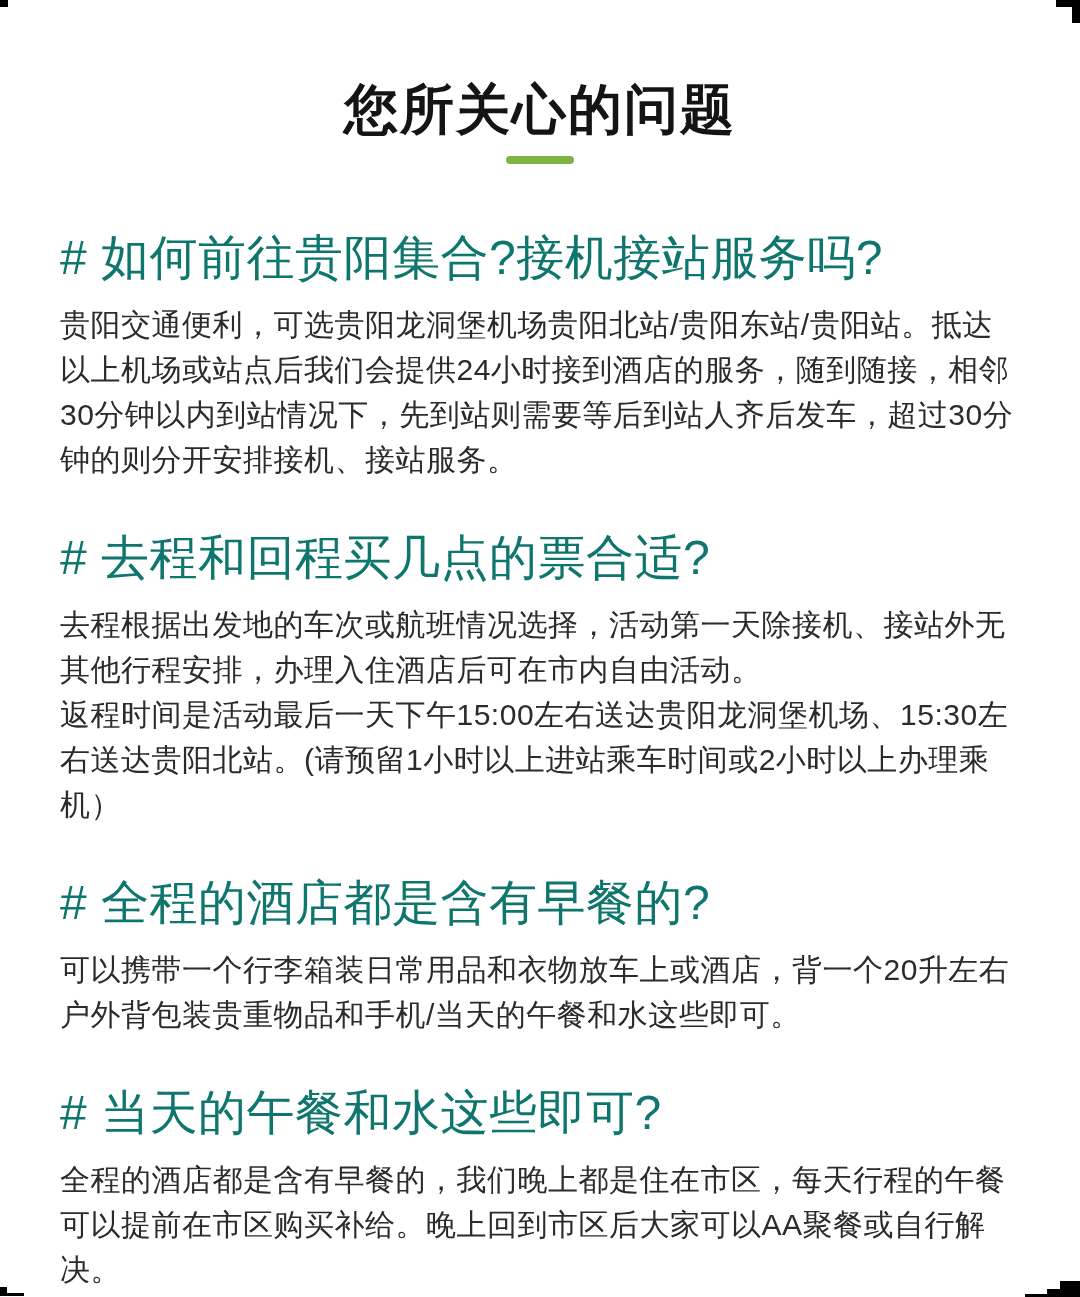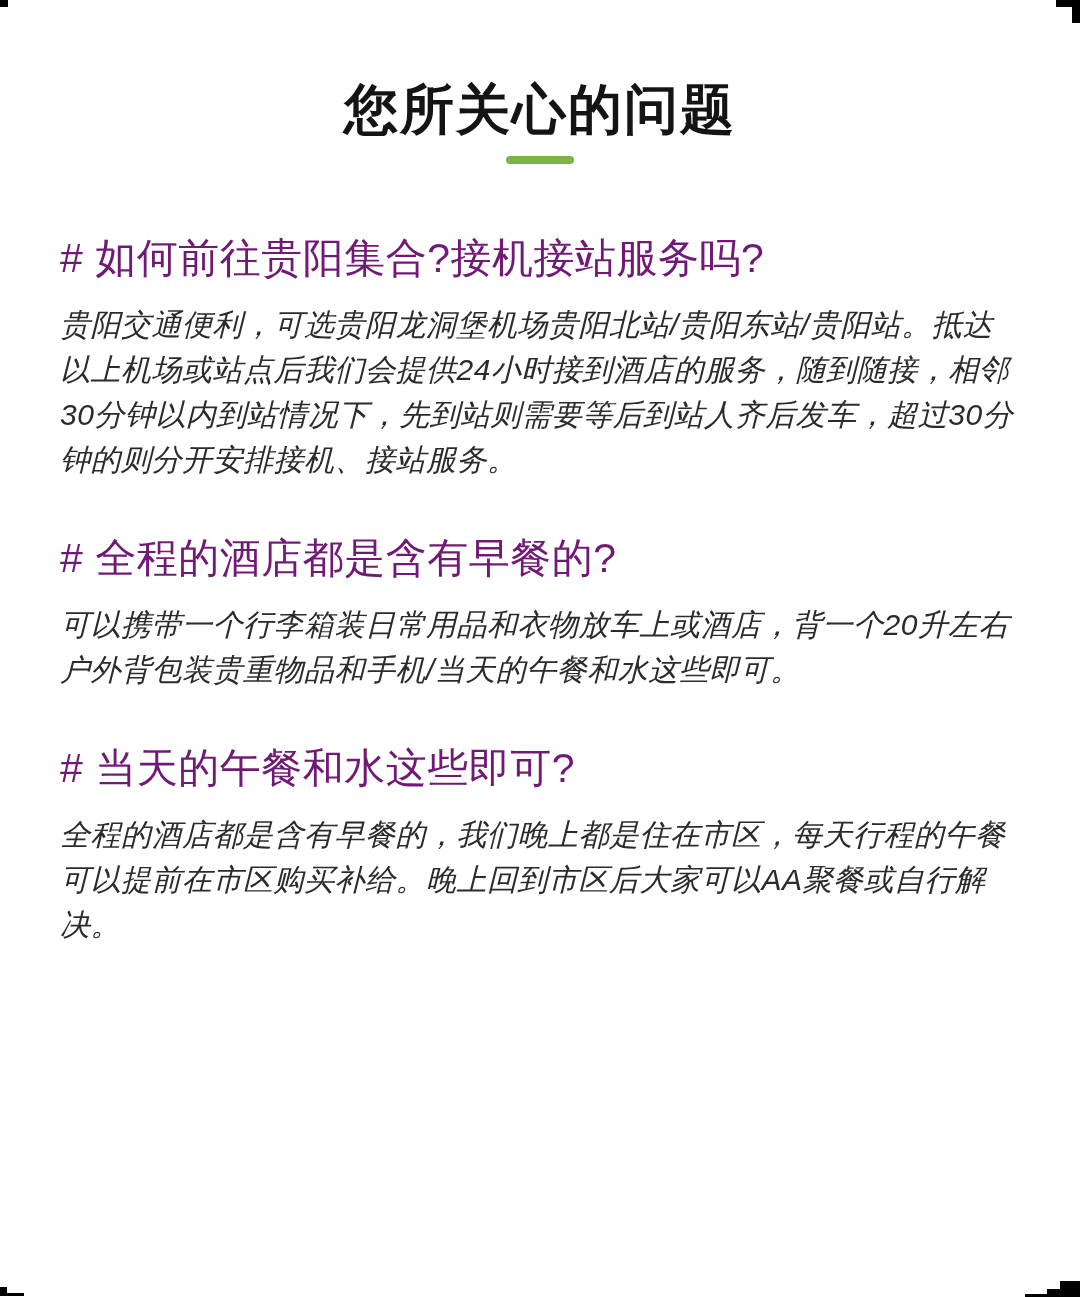--- a/index.html
+++ b/index.html
@@ -39,35 +39,34 @@
     margin: 16px auto 0 auto;
   }
   .faq-section {
     margin-top: 52px;
   }
   .faq-section.first {
     margin-top: 70px;
   }
   .faq-question {
     margin: 0;
-    font-size: 41px;
+    font-size: 48px;
     line-height: 48px;
     font-weight: 400;
-    color: #701a75;
+    color: #0f766e;
     letter-spacing: 0.5px;
   }
   .faq-answer {
     margin: 20px 0 0 0;
     font-size: 30px;
     line-height: 45px;
     font-weight: 400;
     color: #2b2b2b;
     white-space: pre-line;
     letter-spacing: 0.5px;
-    font-style: italic;
   }
   
   .artifact {
     position: absolute;
     background: #000;
   }
   .art-tl        { left: 0;      top: 0;      width: 8px;  height: 7px; }
   .art-tr-band   { left: 1056px; top: 0;      width: 24px; height: 7px; }
   .art-tr-col    { left: 1072px; top: 0;      width: 8px;  height: 23px; }
   .art-bl-block  { left: 0;      top: 1287px; width: 7px;  height: 9px; }
@@ -83,20 +82,25 @@
 
   <h1 class="page-title">您所关心的问题</h1>
 
   <div class="title-underline"></div>
 
   <section class="faq-section first">
     <h2 class="faq-question"># 如何前往贵阳集合?接机接站服务吗?</h2>
     <p class="faq-answer">贵阳交通便利，可选贵阳龙洞堡机场贵阳北站/贵阳东站/贵阳站。抵达以上机场或站点后我们会提供24小时接到酒店的服务，随到随接，相邻30分钟以内到站情况下，先到站则需要等后到站人齐后发车，超过30分钟的则分开安排接机、接站服务。</p>
   </section>
 
+  <section class="faq-section">
+    <h2 class="faq-question"># 去程和回程买几点的票合适?</h2>
+    <p class="faq-answer">去程根据出发地的车次或航班情况选择，活动第一天除接机、接站外无其他行程安排，办理入住酒店后可在市内自由活动。
+返程时间是活动最后一天下午15:00左右送达贵阳龙洞堡机场、15:30左右送达贵阳北站。(请预留1小时以上进站乘车时间或2小时以上办理乘机）</p>
+  </section>
 
   <section class="faq-section">
     <h2 class="faq-question"># 全程的酒店都是含有早餐的?</h2>
     <p class="faq-answer">可以携带一个行李箱装日常用品和衣物放车上或酒店，背一个20升左右户外背包装贵重物品和手机/当天的午餐和水这些即可。</p>
   </section>
 
   <section class="faq-section">
     <h2 class="faq-question"># 当天的午餐和水这些即可?</h2>
     <p class="faq-answer">全程的酒店都是含有早餐的，我们晚上都是住在市区，每天行程的午餐可以提前在市区购买补给。晚上回到市区后大家可以AA聚餐或自行解决。</p>
   </section>

